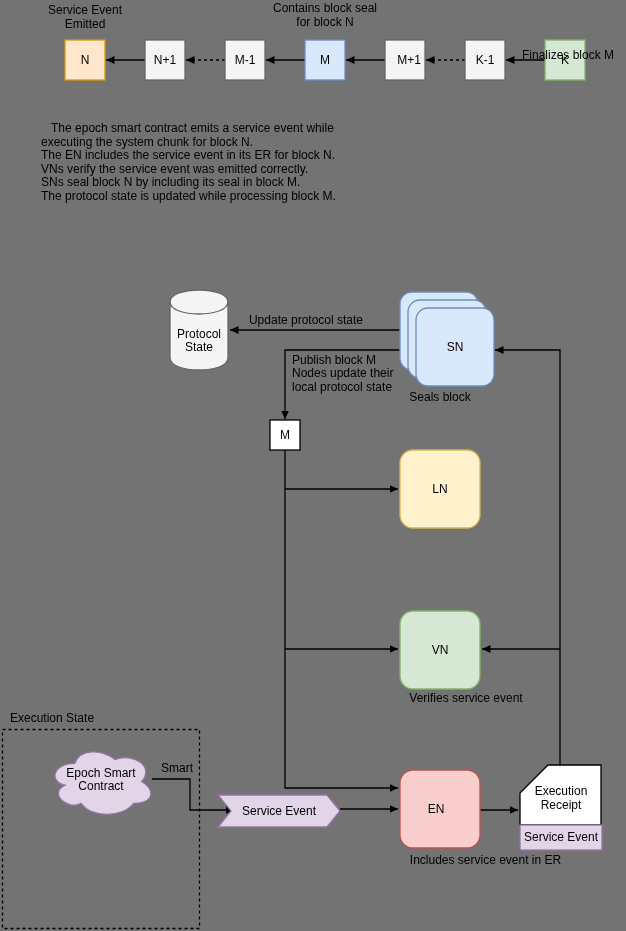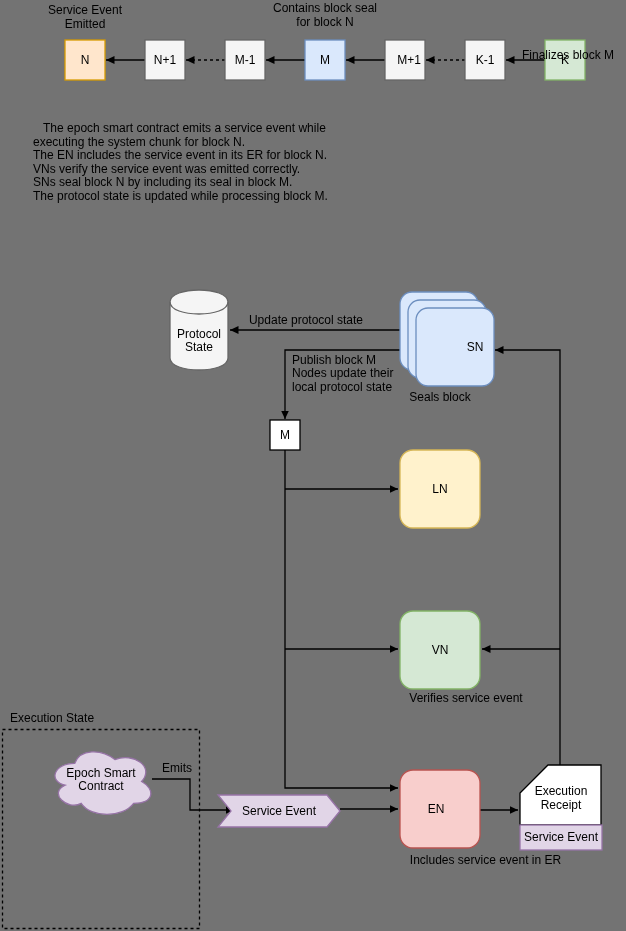--- a/index.html
+++ b/index.html
@@ -1,21 +1,21 @@
 <!DOCTYPE html>
 <html><head>
 <meta charset="utf-8">
 <style>
   html,body{margin:0;padding:0;background:#ffffff;}
   #canvas{position:relative;width:626px;height:931px;overflow:hidden;background:#737373;
           font-family:"Liberation Sans", sans-serif;color:#000;}
   svg{position:absolute;left:0;top:0;}
   .label{position:absolute;font-size:12px;line-height:13.5px;white-space:pre-line;}
   .center{text-align:center;}
-  .para{white-space:pre-wrap;line-height:13.6px;}
+  .para{white-space:pre-wrap;line-height:13.6px;margin-left:8px;}
   .boxlbl{line-height:40px;text-align:center;white-space:nowrap;}
   .nodelbl{line-height:78px;text-align:center;white-space:nowrap;}
 </style>
 </head>
 <body>
 
 <div id="canvas">
 
   <svg width="626" height="931" viewBox="0 0 626 931">
     <defs>
@@ -94,35 +94,35 @@
 SNs seal block N by including its seal in block M.
 The protocol state is updated while processing block M.</div>
 
   <div class="label center" style="left:246px;top:314px;width:120px;line-height:13px;">Update protocol state</div>
   <div class="label" style="left:292px;top:354px;width:115px;line-height:13.4px;">Publish block M
 Nodes update their
 local protocol state</div>
   <div class="label center" style="left:168px;top:328px;width:62px;line-height:13px;">Protocol
 State</div>
 
-  <div class="label nodelbl" style="left:416px;top:308px;width:78px;margin-left:20px;">SN</div>
+  <div class="label nodelbl" style="left:416px;top:308px;width:78px;">SN</div>
   <div class="label center" style="left:390px;top:391px;width:100px;">Seals block</div>
 
   <div class="label center" style="left:270px;top:420px;width:30px;line-height:30px;">M</div>
 
   <div class="label nodelbl" style="left:400px;top:611px;width:80px;">VN</div>
   <div class="label nodelbl" style="left:400px;top:450px;width:80px;">LN</div>
   <div class="label center" style="left:408px;top:692px;width:116px;">Verifies service event</div>
 
   <div class="label nodelbl" style="left:400px;top:770px;width:72px;">EN</div>
   <div class="label center" style="left:408px;top:854px;width:155px;">Includes service event in ER</div>
 
   <div class="label center" style="left:522px;top:785px;width:78px;">Execution
 Receipt</div>
   <div class="label center" style="left:520px;top:825px;width:82px;line-height:25px;white-space:nowrap;">Service Event</div>
 
   <div class="label" style="left:10px;top:712px;width:120px;">Execution State</div>
   <div class="label center" style="left:41px;top:767px;width:120px;line-height:13px;">Epoch Smart
 Contract</div>
-  <div class="label center" style="left:156px;top:762px;width:42px;">Emits</div>
+  <div class="label center" style="left:156px;top:762px;width:42px;">Smart</div>
   <div class="label center" style="left:220px;top:795px;width:118px;line-height:32px;white-space:nowrap;">Service Event</div>
 
 </div>
 
 </body></html>

